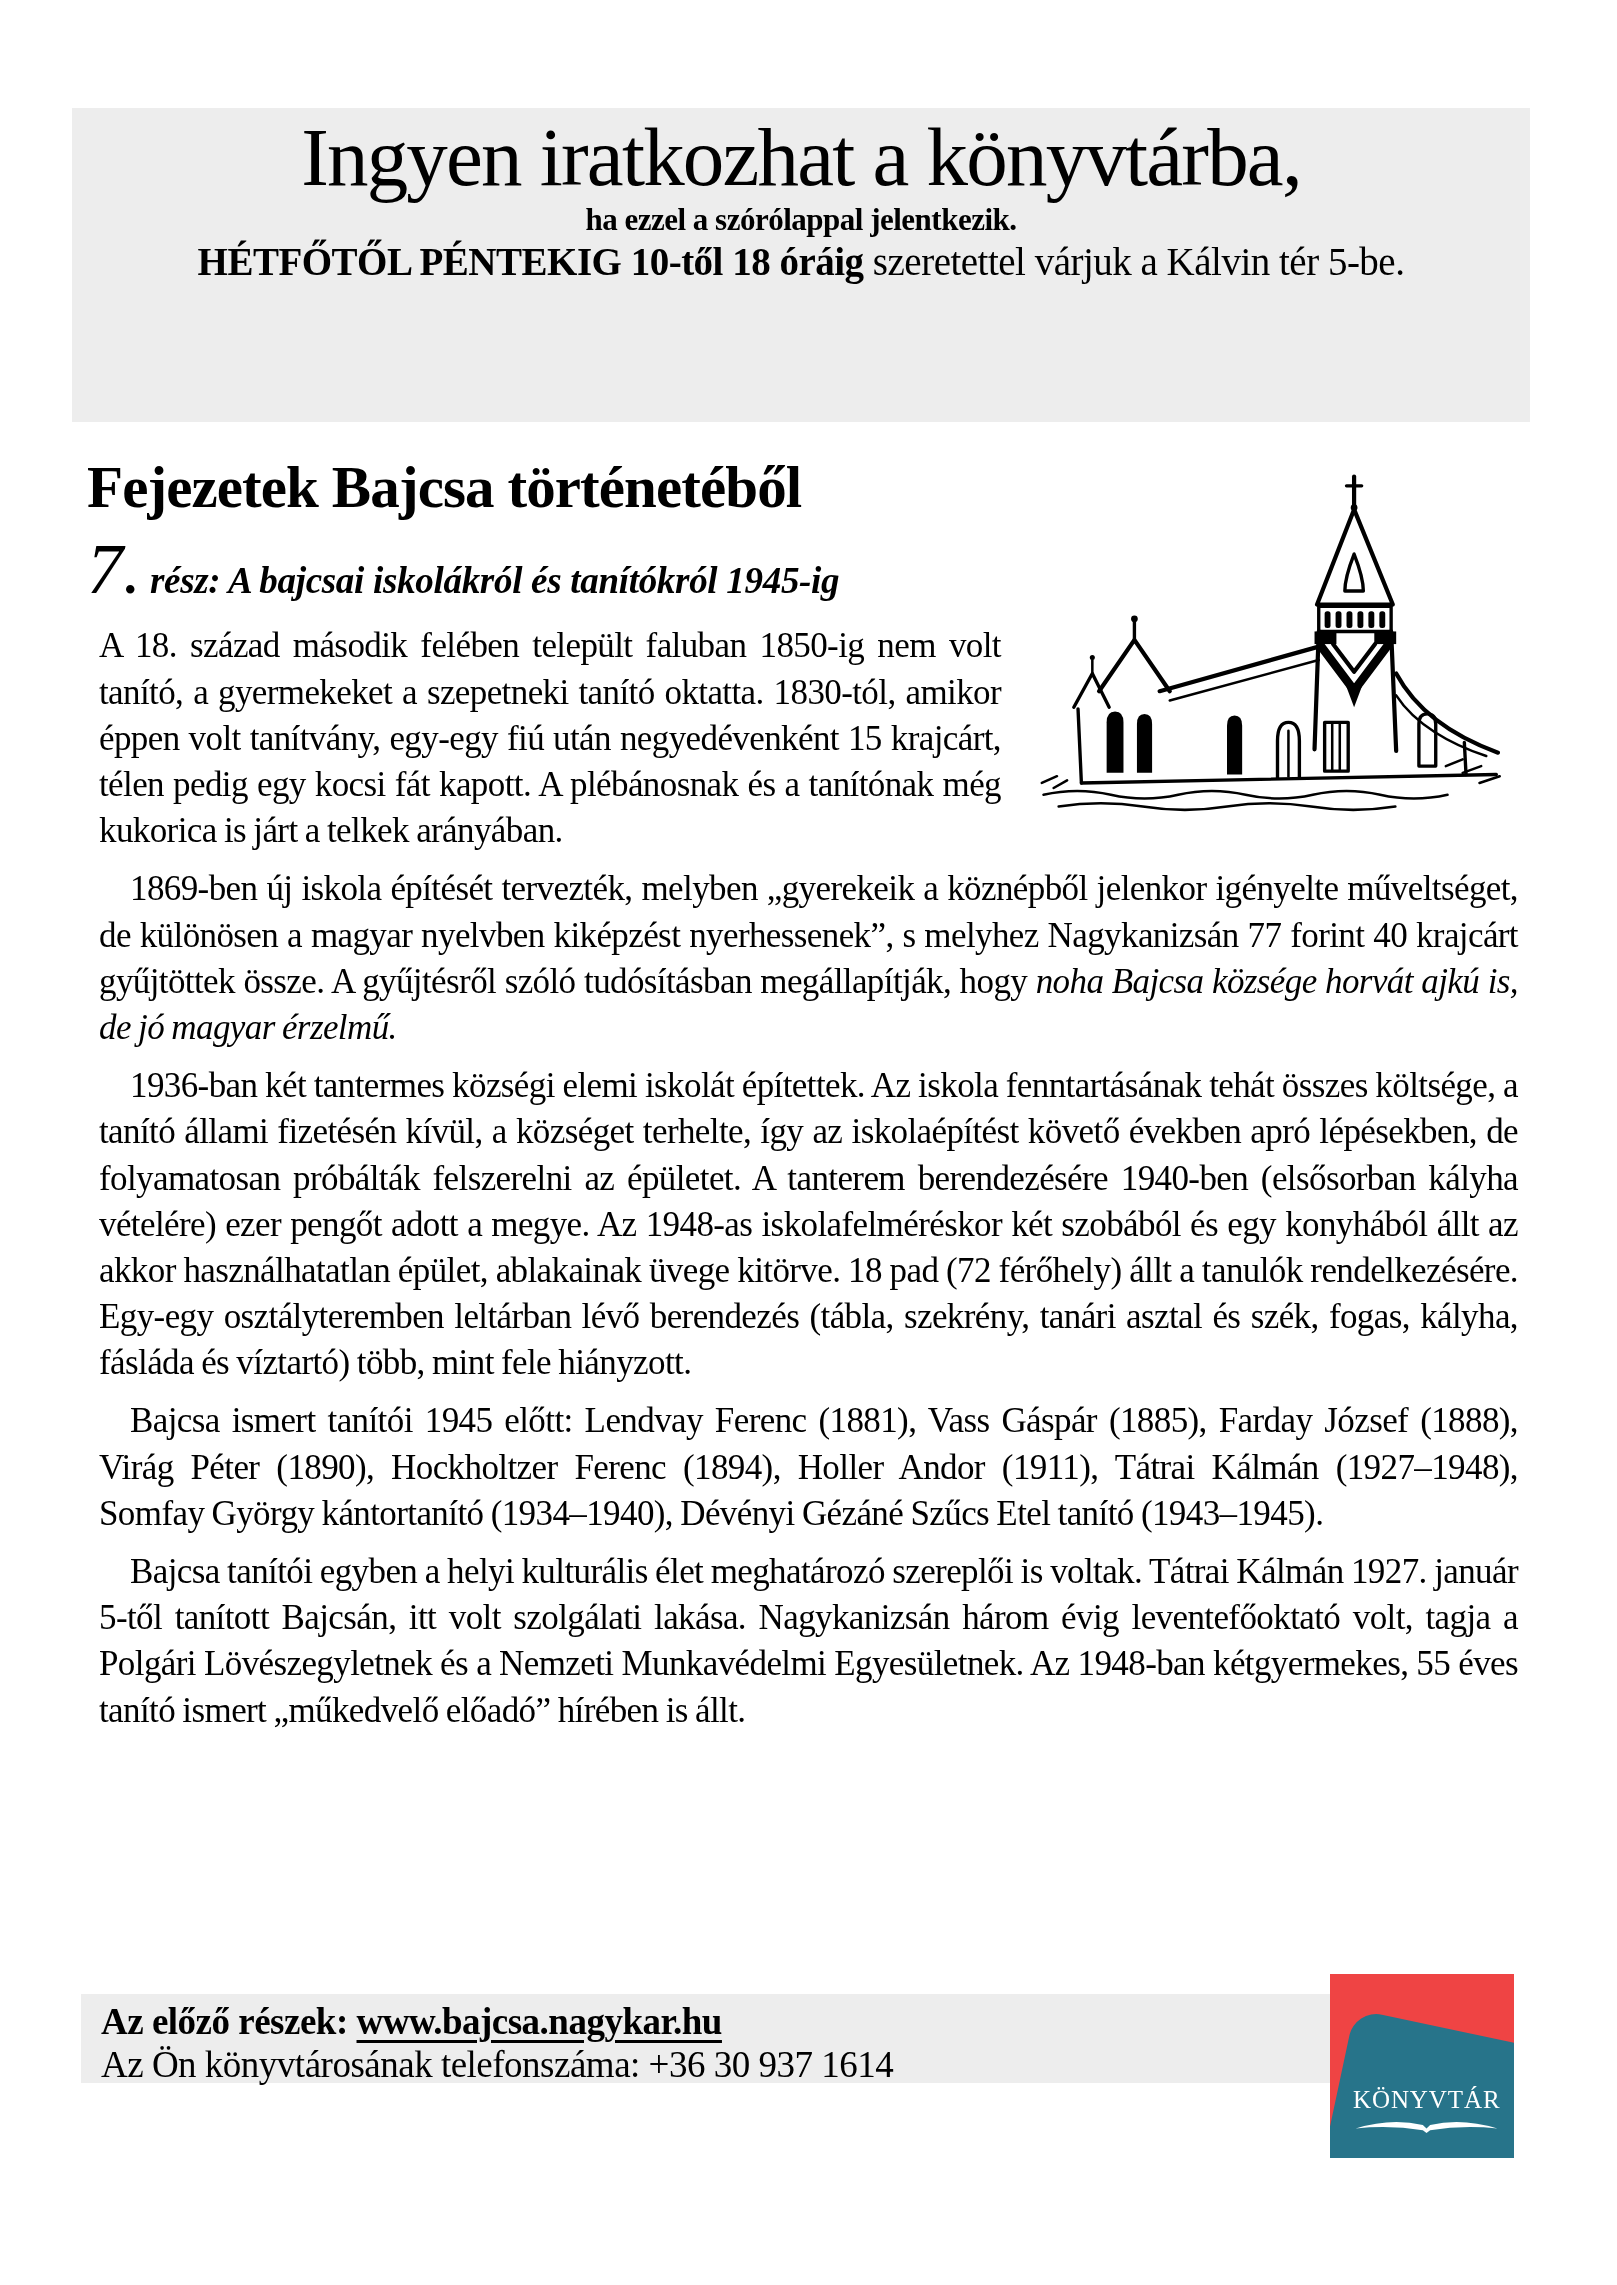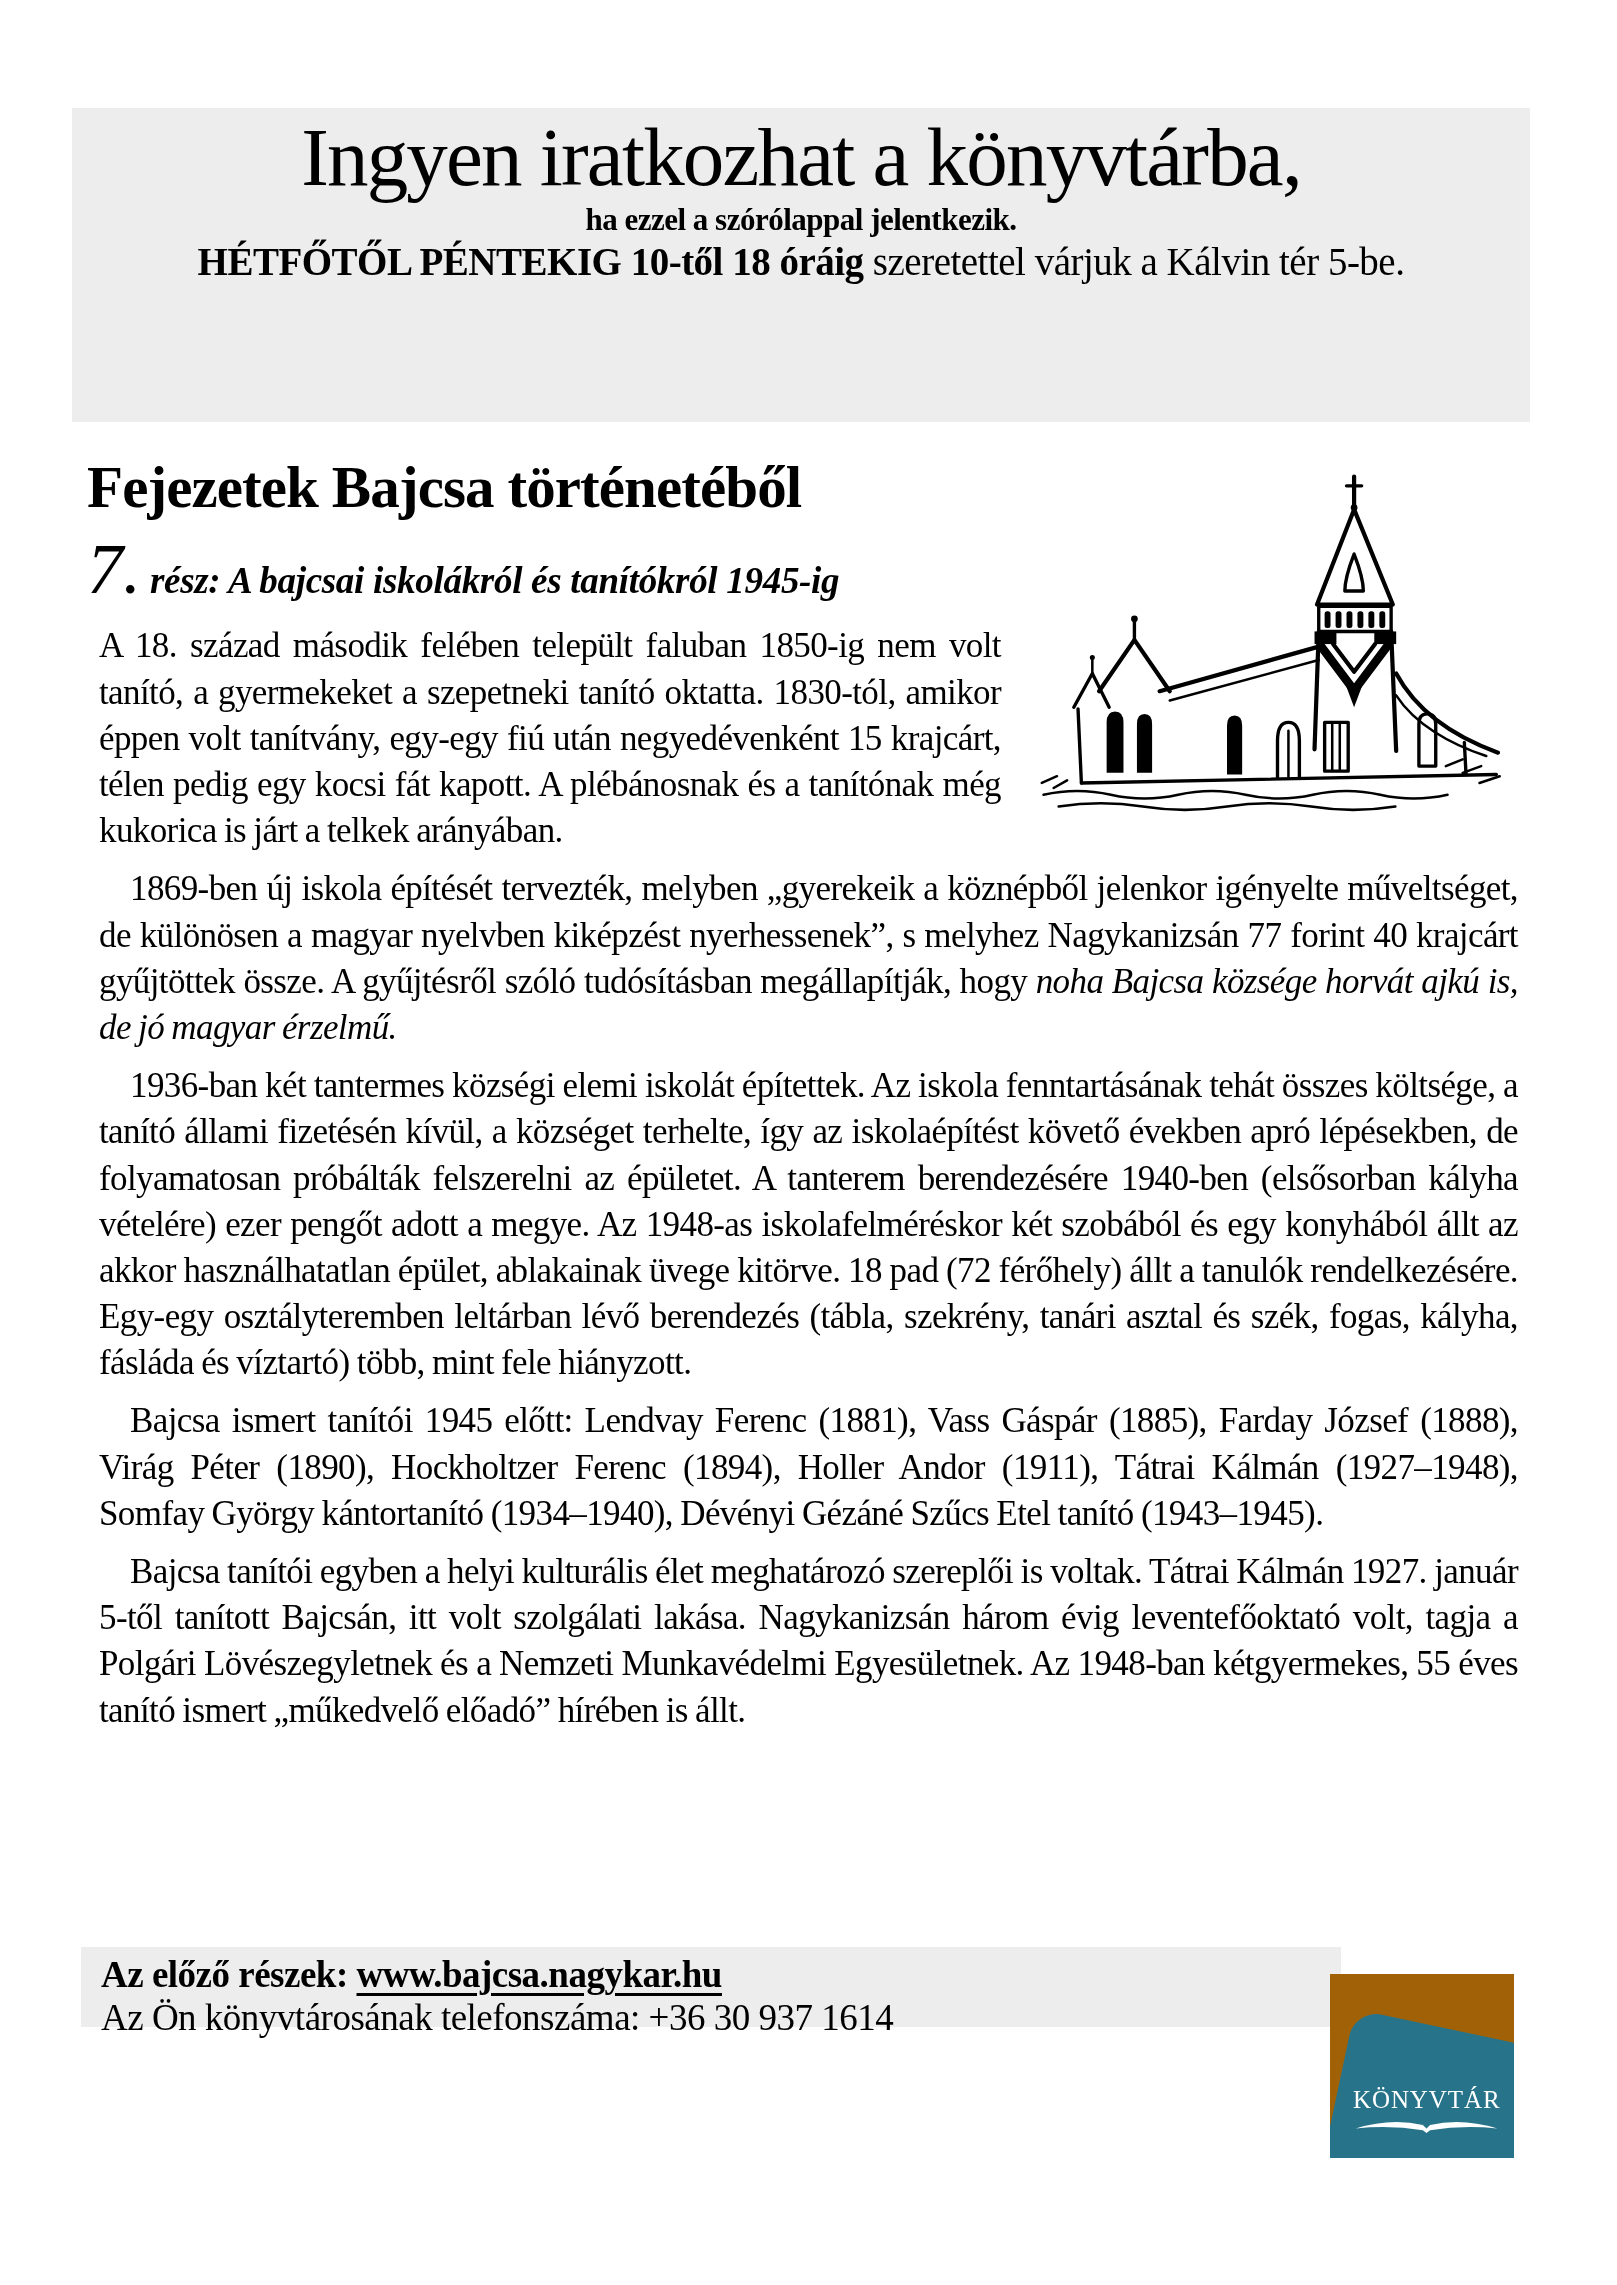--- a/index.html
+++ b/index.html
@@ -39,30 +39,30 @@
   .part-number{font-style:italic;font-size:72px;font-weight:500;}
   .part-title{font-style:italic;font-weight:bold;font-size:37px;letter-spacing:-0.3px;}
   .paragraphs p{
     margin:12px;font-size:35px;line-height:1.32;text-align:justify;
     letter-spacing:-0.6px;word-spacing:-0.9px;
   }
   .paragraphs p.indent{text-indent:31px;}
   .paragraphs .it{font-style:italic;}
   
   .footer-box{
-    position:absolute;left:81px;top:1947px;width:1260px;height:80px;
+    position:absolute;left:81px;top:1994px;width:1260px;height:89px;
     background:#ededed;box-sizing:border-box;padding:5.5px 0 0 20px;
   }
   .footer-line1{font-size:37px;font-weight:bold;line-height:1.18;letter-spacing:-0.5px;}
   .footer-line1 a{color:#000;text-decoration:underline;text-decoration-thickness:2.8px;text-underline-offset:5.5px;}
   .footer-line2{font-size:37px;line-height:1.18;letter-spacing:-0.5px;}
   
   .logo-box{
     position:absolute;left:1330px;top:1974px;width:184px;height:184px;
-    background:#a16207;overflow:hidden;
+    background:#ef4444;overflow:hidden;
   }
   .logo-shape{
     position:absolute;left:25px;top:35px;width:275px;height:202px;
     border-radius:27.5px;transform:rotate(12deg);transform-origin:top left;
   }
   .logo-text{
     position:absolute;left:23px;top:112px;width:147px;text-align:center;
     color:#fff;font-size:25px;letter-spacing:0.9px;font-weight:500;
   }
   .logo-swoosh{position:absolute;left:23px;top:140px;}

